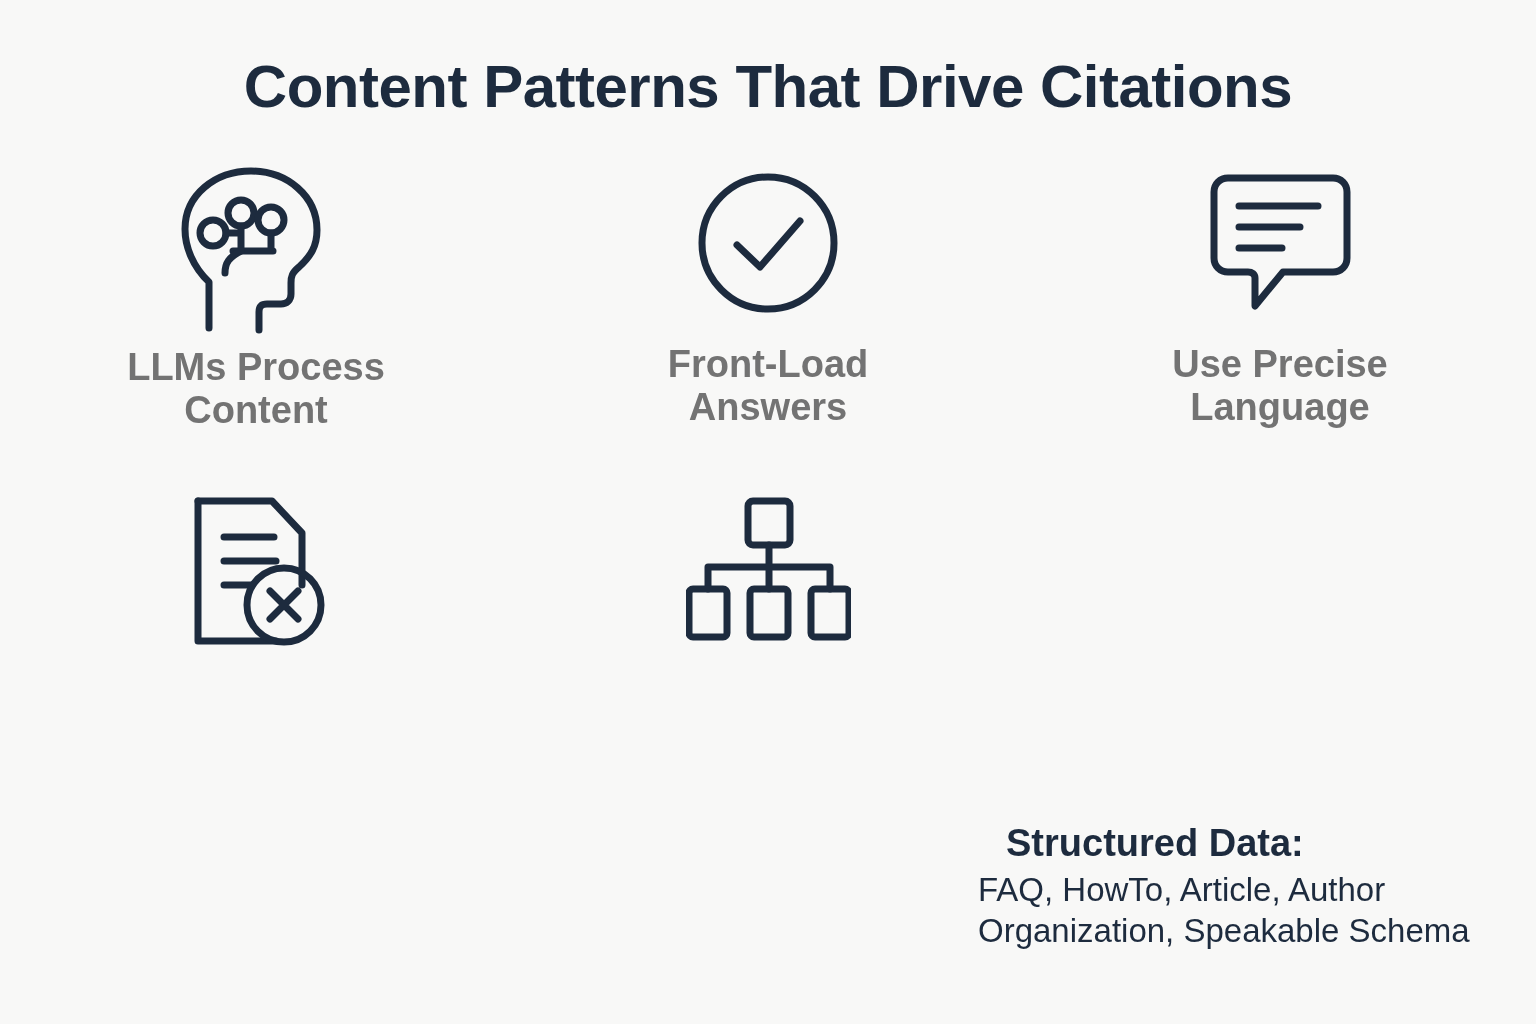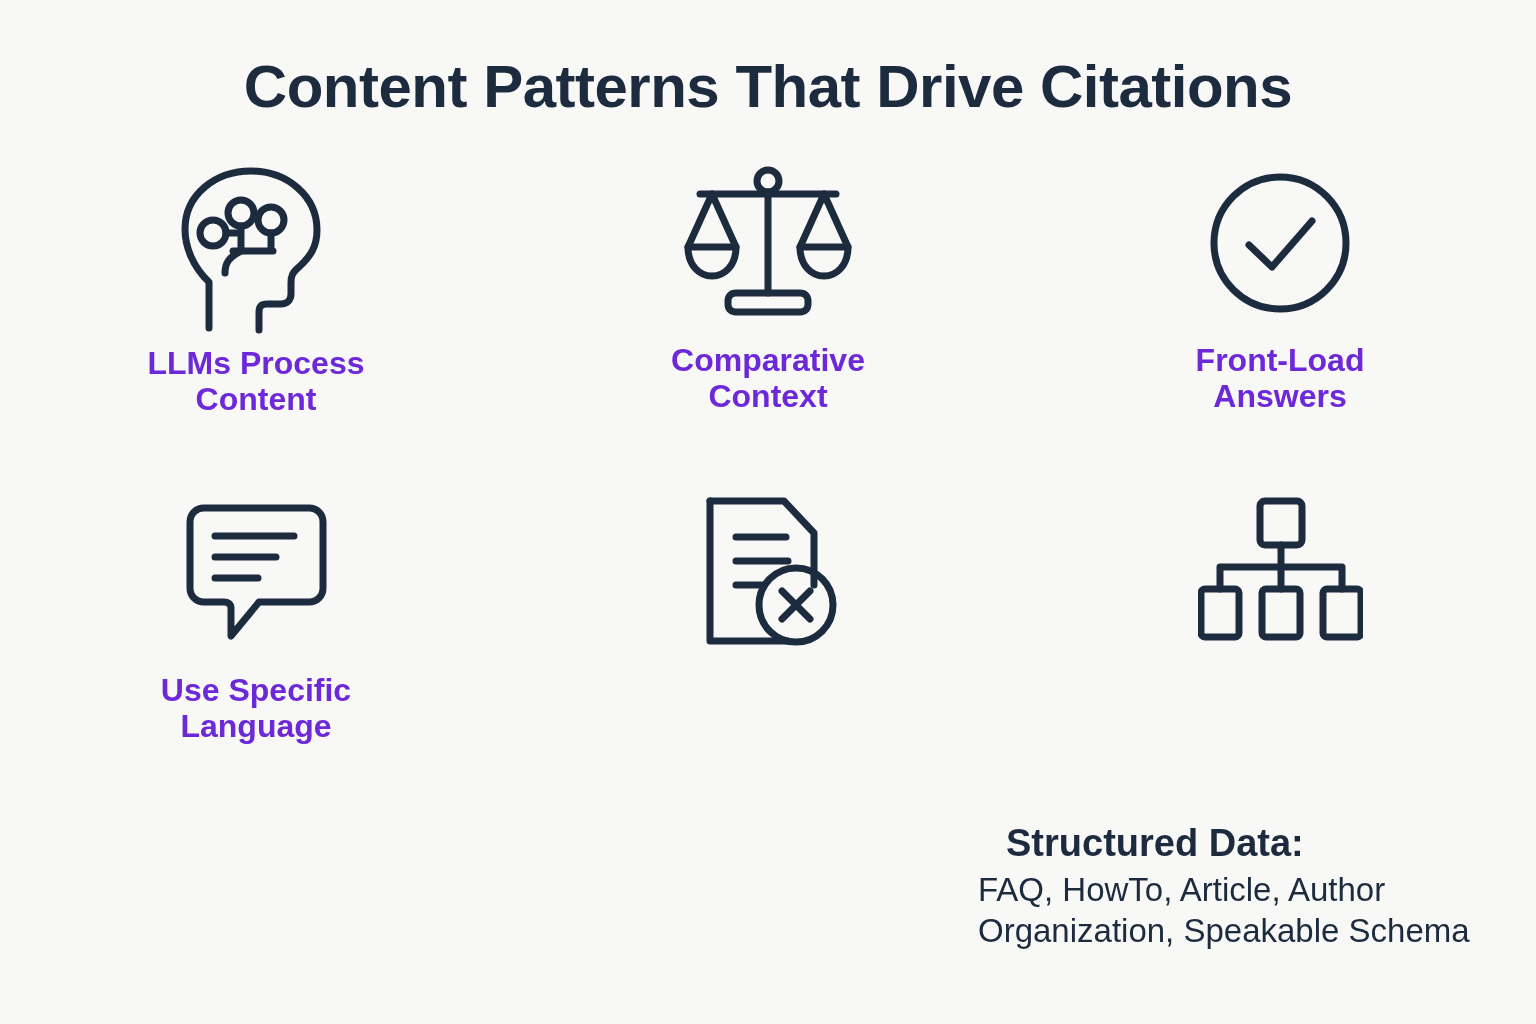--- a/index.html
+++ b/index.html
@@ -57,24 +57,24 @@
     align-items: center;
     justify-content: center;
     height: 180px;
   }
   .icon-wrap.r2 { height: 165px; }
   .icon-wrap.r3 { height: 160px; }
 
   .label {
     margin-top: 6px;
     text-align: center;
-    font-size: 32px;
+    font-size: 38px;
     font-weight: 700;
     line-height: 1.12;
-    color: #6d28d9;
+    color: #737373;
     white-space: pre-line;
   }
   .label.r2 { margin-top: 18px; }
 
   
   .sd-block {
     position: absolute;
     top: 822px;
     left: 978px;
     width: 620px;
@@ -125,56 +125,40 @@
           <path class="st" d="M70 63 V88 M55 70 H70 M100 70 V88 M62 88 H102"></path>
           <path class="st" d="M70 88 C58 94 54 100 54 110"></path>
         </svg>
       </div>
       <div class="label">LLMs Process
 Content</div>
     </div>
 
 
 
-    <div class="cell">
-      <div class="icon-wrap r2">
-        <svg width="180" height="155" viewBox="0 0 180 155">
-          <circle class="st" cx="90" cy="16" r="11"></circle>
-          <path class="st" d="M90 27 V128"></path>
-          <path class="st" d="M22 29 H158"></path>
-          <path class="st" d="M58 128 H122 C127 128 130 131 130 136 V139 C130 144 127 147 122 147 H58 C53 147 50 144 50 139 V136 C50 131 53 128 58 128 Z"></path>
-          <path class="st" d="M34 29 L10 82 H58 Z"></path>
-          <path class="st" d="M10 82 C10 100 21 111 34 111 C47 111 58 100 58 82"></path>
-          <path class="st" d="M146 29 L122 82 H170 Z"></path>
-          <path class="st" d="M122 82 C122 100 133 111 146 111 C159 111 170 100 170 82"></path>
-        </svg>
-      </div>
-      <div class="label r2">Comparative
-Context</div>
-    </div>
 
     <div class="cell">
       <div class="icon-wrap r2">
         <svg width="150" height="150" viewBox="0 0 150 150">
           <circle class="st" cx="75" cy="75" r="66"></circle>
           <path class="st" d="M44 77 L67 99 L107 53"></path>
         </svg>
       </div>
       <div class="label r2">Front-Load
 Answers</div>
     </div>
 
     <div class="cell">
       <div class="icon-wrap r2">
         <svg width="145" height="145" viewBox="0 0 145 145">
           <path class="st" d="M20 8 H125 C133 8 139 14 139 22 V88 C139 96 133 102 125 102 H75 L47 136 V108 C47 104 44 102 40 102 H20 C12 102 6 96 6 88 V22 C6 14 12 8 20 8 Z"></path>
           <path class="st" d="M31 36 H110 M31 57 H92 M31 78 H74"></path>
         </svg>
       </div>
-      <div class="label r2">Use Specific
+      <div class="label r2">Use Precise
 Language</div>
     </div>
 
     <div class="cell">
       <div class="icon-wrap r3">
         <svg width="145" height="155" viewBox="0 0 145 155">
           <path class="st" d="M14 8 H88 L118 40 V92"></path>
           <path class="st" d="M14 8 V148 H92"></path>
           <path class="st" d="M40 44 H90 M40 68 H92 M40 92 H68"></path>
           <circle class="st" cx="100" cy="112" r="37"></circle>

